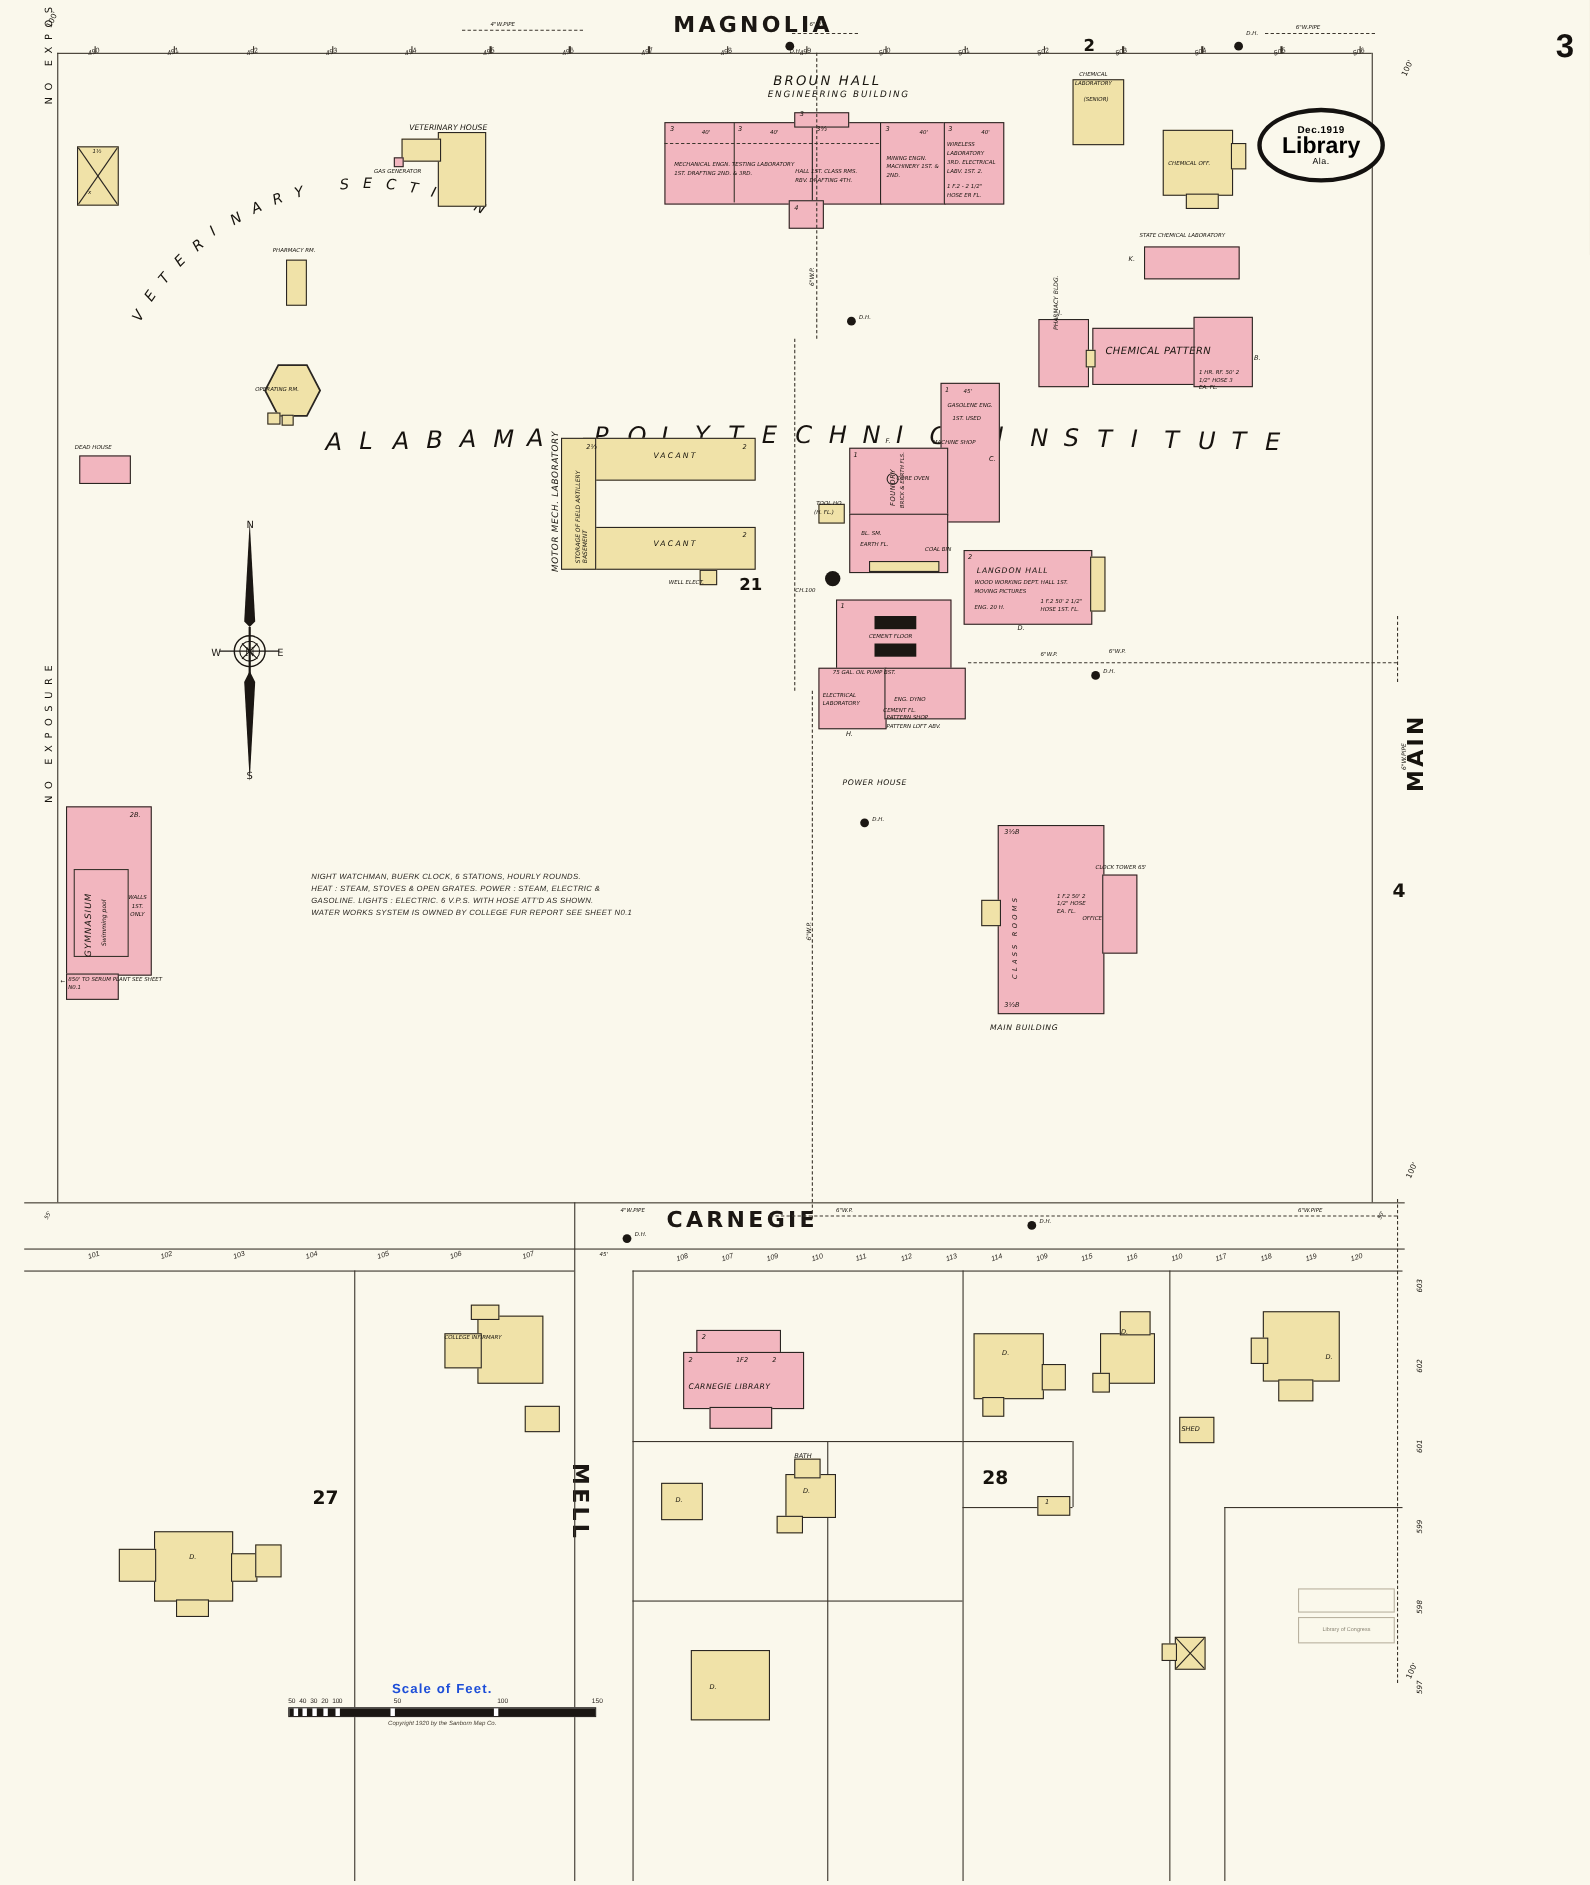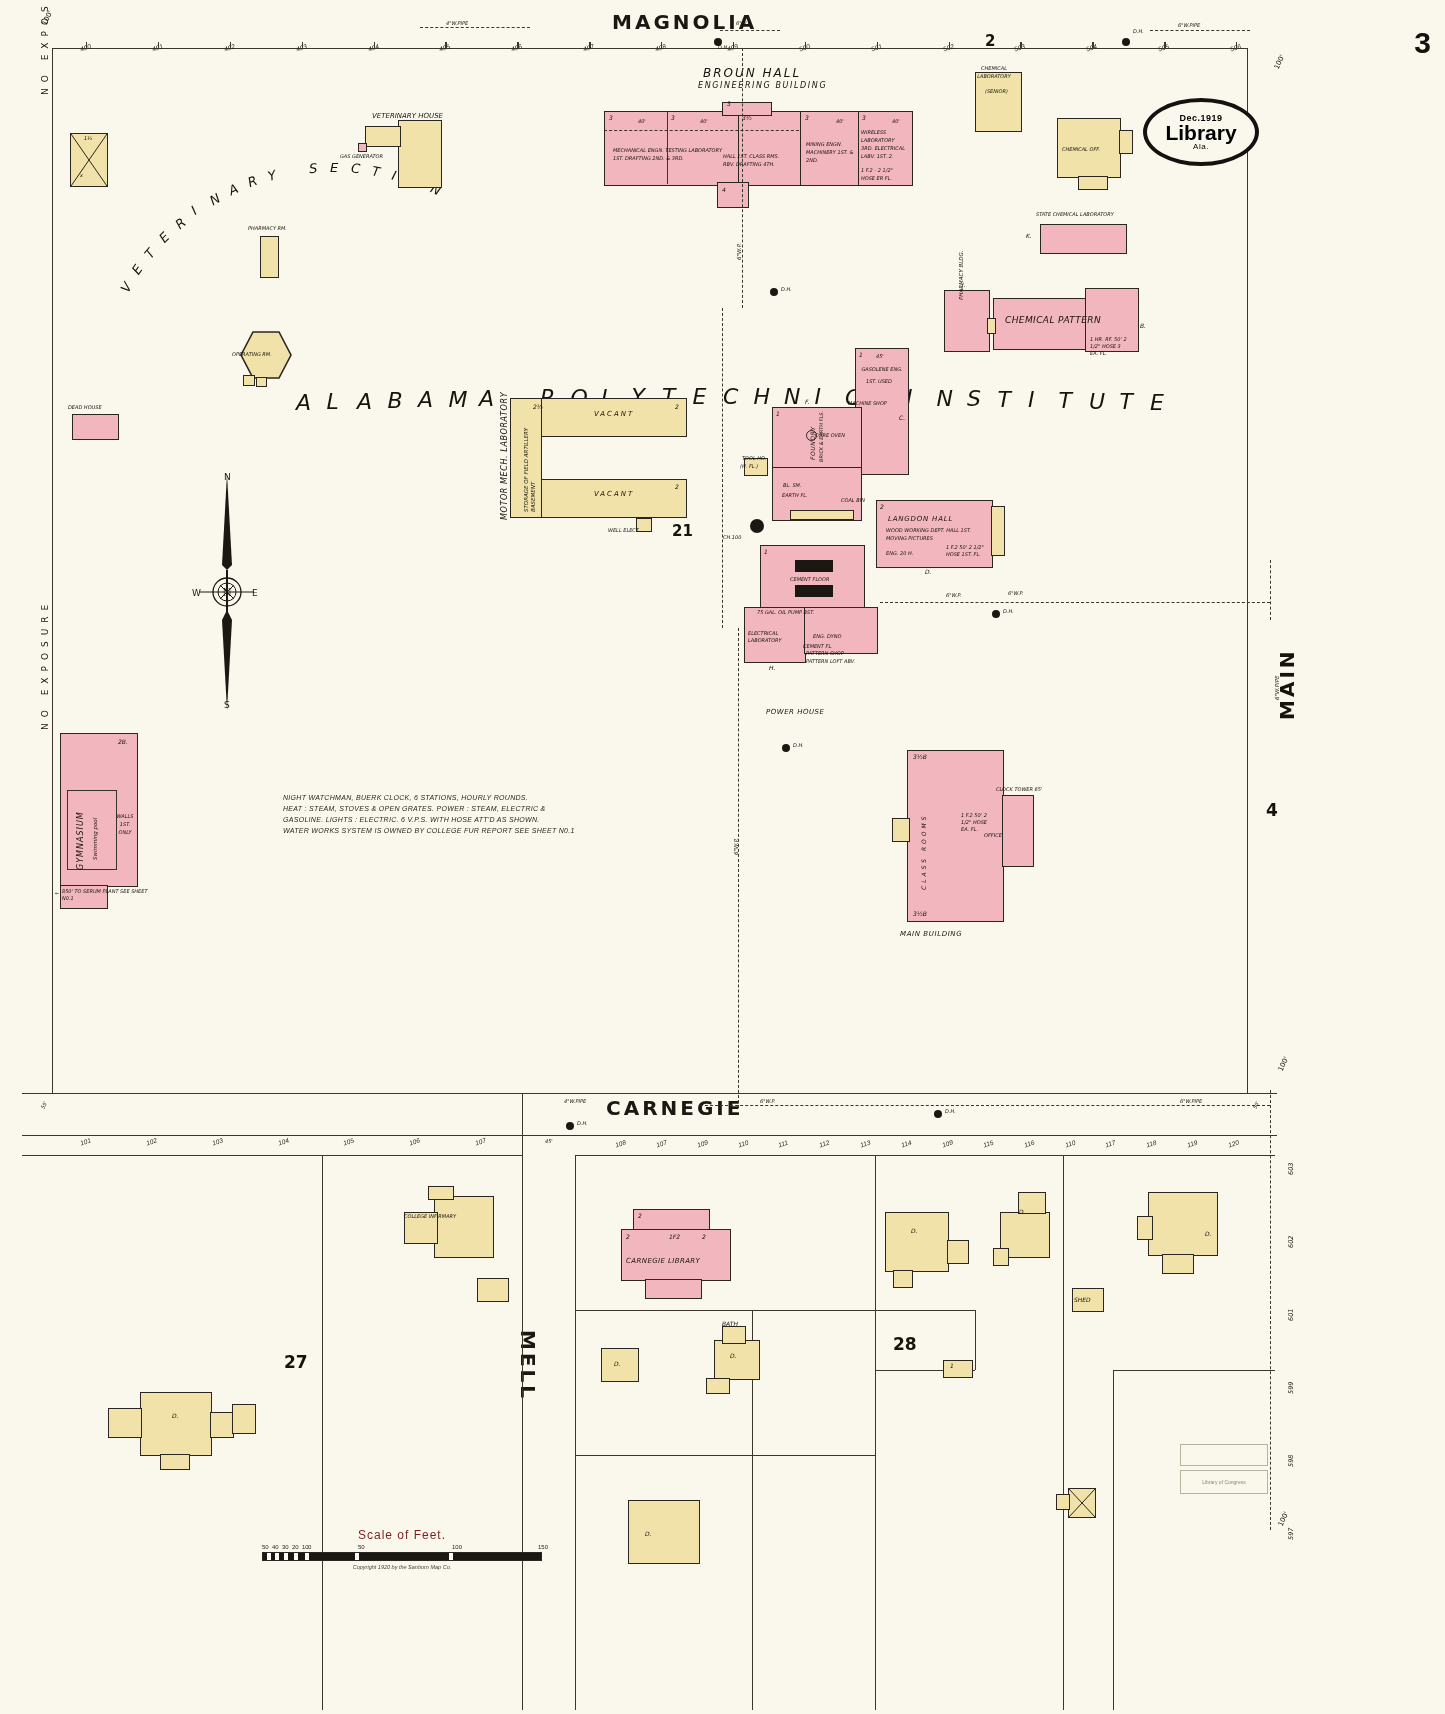--- a/index.html
+++ b/index.html
@@ -573,21 +573,21 @@
       <line x1="0" y1="0" x2="100%" y2="100%" stroke="#2a2622" stroke-width="1"></line>
       <line x1="100%" y1="0" x2="0" y2="100%" stroke="#2a2622" stroke-width="1"></line>
     </svg>
   </div>
   <div class="yellow abs" style="left:1056px;top:1494px;width:12px;height:14px;"></div>
 
   <div class="stamp" style="left:1180px;top:1444px;width:86px;height:20px;">&nbsp;</div>
   <div class="stamp" style="left:1180px;top:1470px;width:86px;height:22px;">Library of Congress</div>
 
   <div id="scalebar">
-    <div style="text-align:center;font-size:12px;color:#7f1d1d;letter-spacing:1px;">Scale of Feet.</div>
+    <div style="text-align:center;font-size:12px;color:#1d4ed8;letter-spacing:1px;font-weight:bold;">Scale of Feet.</div>
     <div id="scaleticks" style="position:relative;height:10px;">
         <span style="position: absolute; font-size: 6px; color: rgb(42, 37, 32); top: 2px; left: 0px;">50</span>
         <span style="position: absolute; font-size: 6px; color: rgb(42, 37, 32); top: 2px; left: 10px;">40</span>
         <span style="position: absolute; font-size: 6px; color: rgb(42, 37, 32); top: 2px; left: 20px;">30</span>
         <span style="position: absolute; font-size: 6px; color: rgb(42, 37, 32); top: 2px; left: 30px;">20</span>
         <span style="position: absolute; font-size: 6px; color: rgb(42, 37, 32); top: 2px; left: 40px;">10</span>
         <span style="position: absolute; font-size: 6px; color: rgb(42, 37, 32); top: 2px; left: 46px;">0</span>
         <span style="position: absolute; font-size: 6px; color: rgb(42, 37, 32); top: 2px; left: 96px;">50</span>
         <span style="position: absolute; font-size: 6px; color: rgb(42, 37, 32); top: 2px; left: 190px;">100</span>
         <span style="position: absolute; font-size: 6px; color: rgb(42, 37, 32); top: 2px; left: 276px;">150</span>

